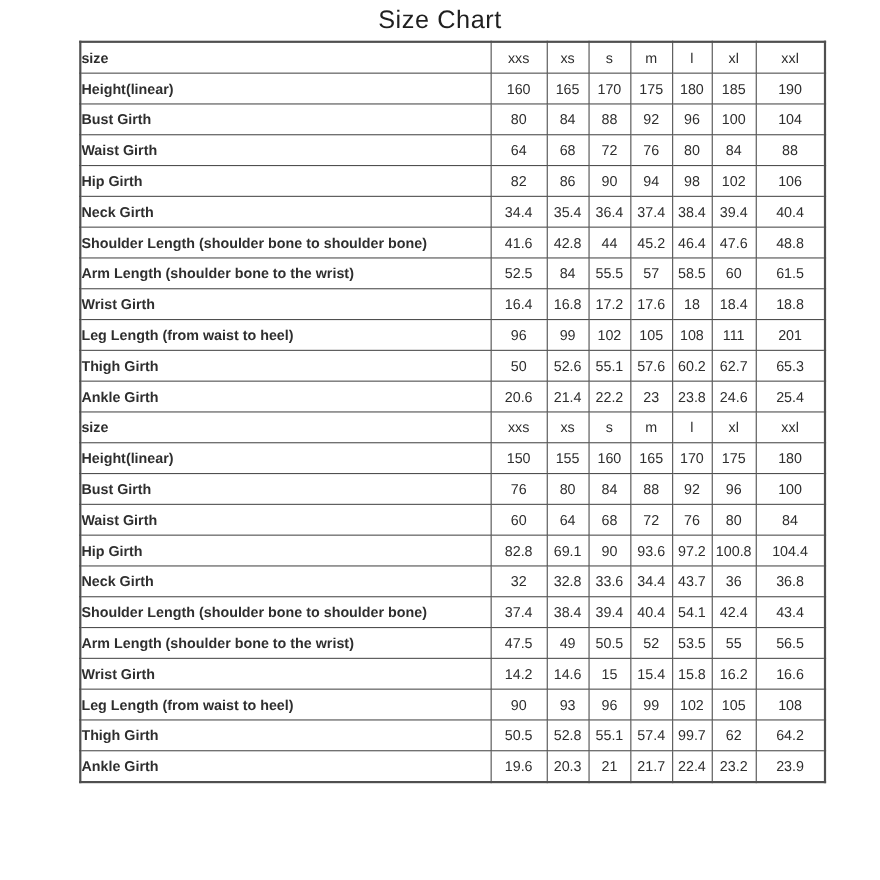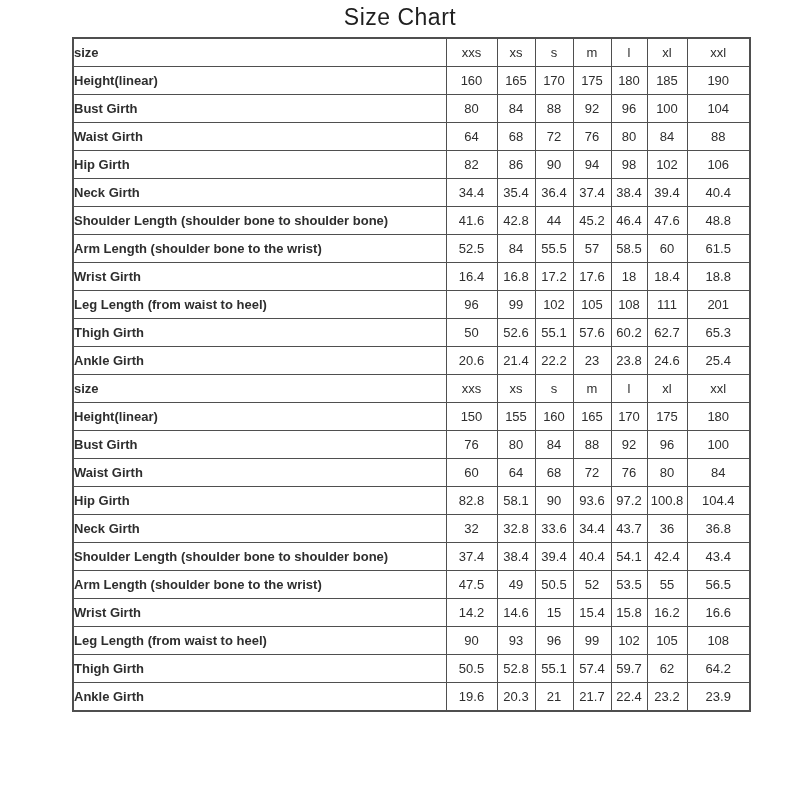--- a/index.html
+++ b/index.html
@@ -233,21 +233,21 @@
           <td class="num-cell">64</td>
           <td class="num-cell">68</td>
           <td class="num-cell">72</td>
           <td class="num-cell">76</td>
           <td class="num-cell">80</td>
           <td class="num-cell">84</td>
         </tr>
         <tr>
           <td class="label-cell">Hip Girth</td>
           <td class="num-cell">82.8</td>
-          <td class="num-cell">58.1</td>
+          <td class="num-cell">69.1</td>
           <td class="num-cell">90</td>
           <td class="num-cell">93.6</td>
           <td class="num-cell">97.2</td>
           <td class="num-cell">100.8</td>
           <td class="num-cell">104.4</td>
         </tr>
         <tr>
           <td class="label-cell">Neck Girth</td>
           <td class="num-cell">32</td>
           <td class="num-cell">32.8</td>
@@ -296,21 +296,21 @@
           <td class="num-cell">102</td>
           <td class="num-cell">105</td>
           <td class="num-cell">108</td>
         </tr>
         <tr>
           <td class="label-cell">Thigh Girth</td>
           <td class="num-cell">50.5</td>
           <td class="num-cell">52.8</td>
           <td class="num-cell">55.1</td>
           <td class="num-cell">57.4</td>
-          <td class="num-cell">59.7</td>
+          <td class="num-cell">99.7</td>
           <td class="num-cell">62</td>
           <td class="num-cell">64.2</td>
         </tr>
         <tr>
           <td class="label-cell">Ankle Girth</td>
           <td class="num-cell">19.6</td>
           <td class="num-cell">20.3</td>
           <td class="num-cell">21</td>
           <td class="num-cell">21.7</td>
           <td class="num-cell">22.4</td>

